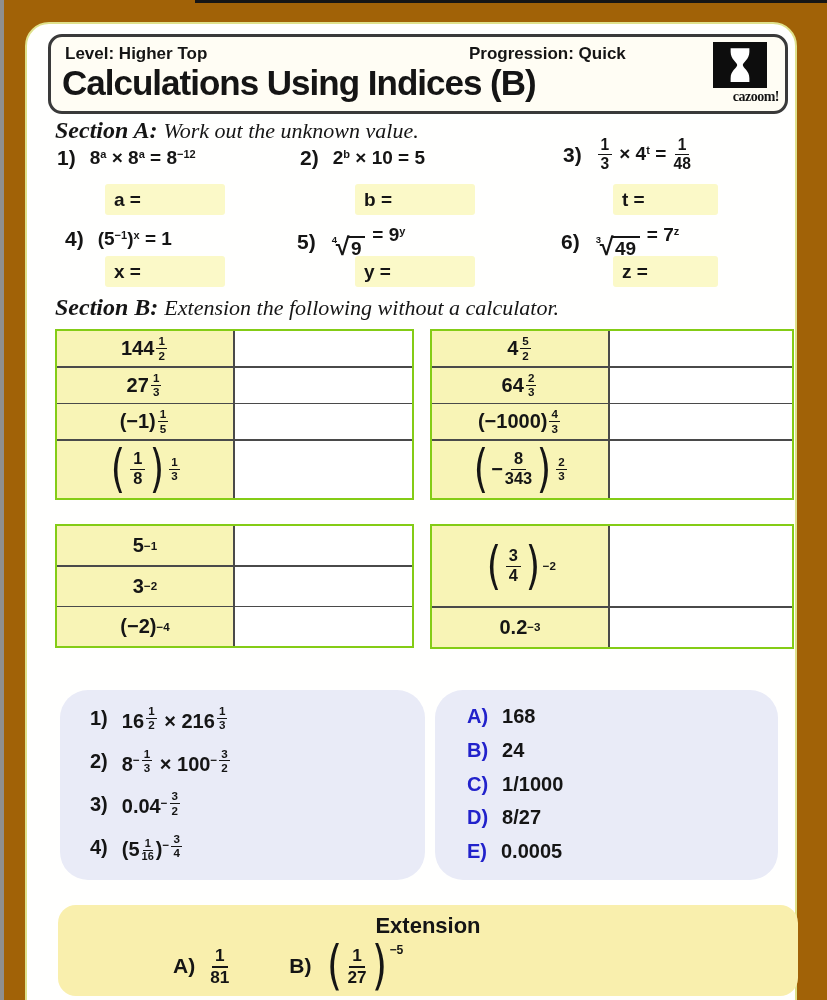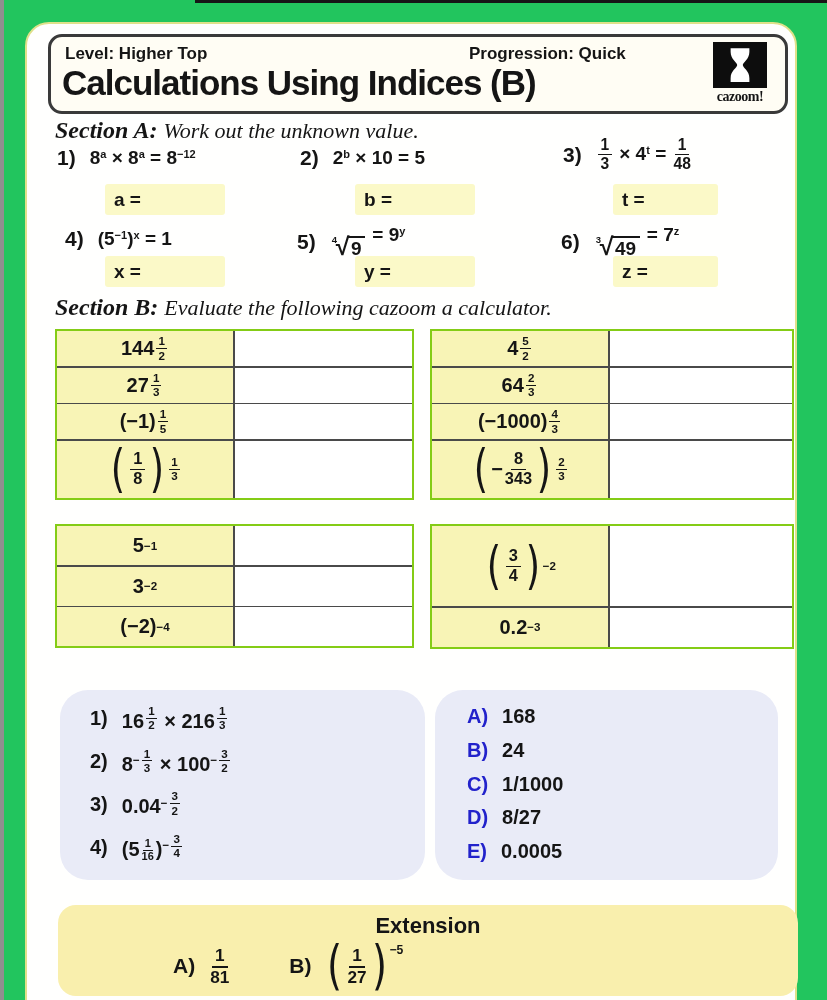--- a/index.html
+++ b/index.html
@@ -1,30 +1,30 @@
 <!DOCTYPE html>
 <html><head>
 <meta charset="utf-8">
 <style>
   html,body{margin:0;padding:0;background:#fff;}
-  #page{position:relative;width:827px;height:1000px;background:#22c55e;overflow:hidden;
+  #page{position:relative;width:827px;height:1000px;background:#a16207;overflow:hidden;
         font-family:"Liberation Sans",sans-serif;color:#151515;}
   
   .edge-left{position:absolute;left:0;top:0;bottom:0;width:4px;background:#8f8f8f;}
   .edge-top{position:absolute;top:0;left:195px;right:0;height:3px;background:#161616;}
   
   .frame{position:absolute;left:25px;top:22px;width:772px;height:1080px;box-sizing:border-box;
          border:2px solid #dfe18b;border-radius:24px;background:#fffffe;}
   
   .header{position:absolute;left:48px;top:34px;width:740px;height:80px;box-sizing:border-box;
           border:3px solid #3a3a3a;border-radius:14px;background:#fffdf4;}
   .hlevel{position:absolute;left:14px;top:7px;font-size:17px;font-weight:bold;}
   .hprog{position:absolute;left:418px;top:7px;font-size:17px;font-weight:bold;}
   .htitle{position:absolute;left:11px;top:26px;font-size:35px;font-weight:bold;letter-spacing:-1px;white-space:nowrap;}
-  .logo{position:absolute;right:6px;top:5px;width:78px;text-align:center;}
+  .logo{position:absolute;right:6px;top:5px;width:78px;text-align:right;}
   .logo-sq{width:54px;height:46px;background:#0d0d0d;margin:0 auto;display:flex;align-items:center;justify-content:center;}
   .logo-txt{font-family:"Liberation Serif",serif;font-weight:bold;font-size:14px;margin-top:1px;letter-spacing:-0.5px;}
   
   .sechead{position:absolute;left:55px;white-space:nowrap;font-family:"Liberation Serif",serif;text-align:center;}
   .sh-b{font-weight:bold;font-style:italic;font-size:24px;}
   .sh-i{font-style:italic;font-size:22px;margin-left:6px;}
   
   .q{position:absolute;display:flex;align-items:center;gap:14px;white-space:nowrap;}
   .qnum{font-size:21px;font-weight:bold;}
   .qexpr{font-size:19px;font-weight:bold;}
@@ -150,21 +150,21 @@
       <span>x =</span>
     </div>
   <div class="ansbox" style="left:355px;top:256px;width:120px">
       <span>y =</span>
     </div>
   <div class="ansbox" style="left:613px;top:256px;width:105px">
       <span>z =</span>
     </div>
 
   <div class="sechead" style="top:294px">
-    <span class="sh-b">Section B:</span><span class="sh-i">Evaluate the following cazoom a calculator.</span>
+    <span class="sh-b">Section B:</span><span class="sh-i">Extension the following without a calculator.</span>
   </div>
 
   <div class="btable" style="left:55px;top:329px;grid-template-columns:176px 177px;grid-template-rows:35px 35px 35px 57px">
     <div class="qcell">144<sup><span class="frac sm">
             <span class="num">1</span>
             <span class="den">2</span>
           </span></sup></div>
       <div class="acell"></div>
     <div class="qcell">27<sup><span class="frac sm">
             <span class="num">1</span>

